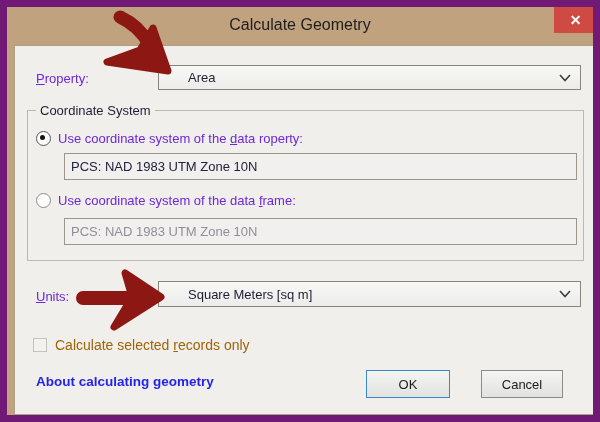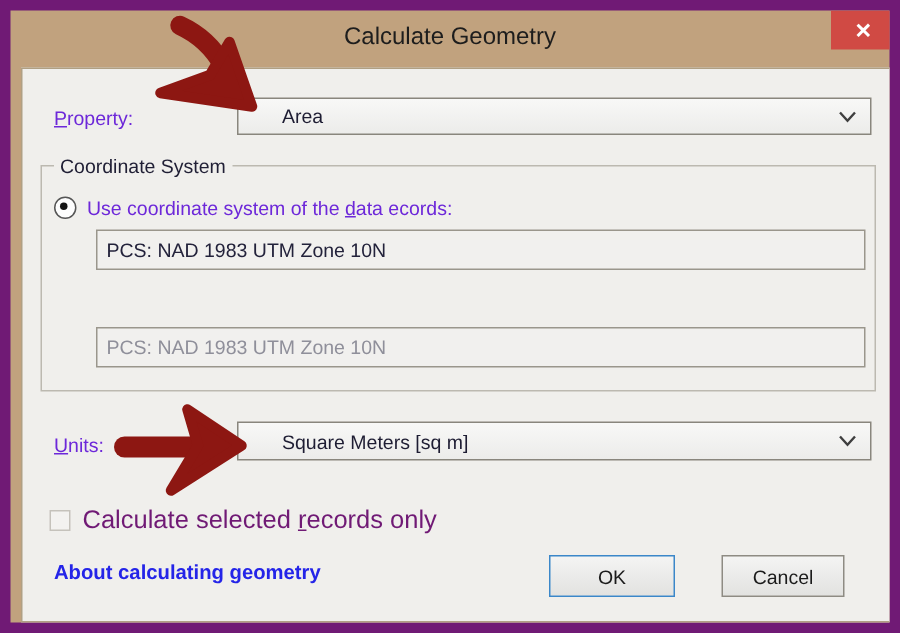--- a/index.html
+++ b/index.html
@@ -57,21 +57,21 @@
     padding:0 6px;font-size:13px;color:#23223b;white-space:nowrap;
   }
   #field-1{top:42px;}
   #field-2{top:107px;color:#8f8f9a;}
   #units-label{position:absolute;left:21px;top:243px;}
   #units-dd{left:143px;top:235px;width:423px;height:26px;}
   .check-row{position:absolute;left:18px;top:291px;display:flex;align-items:center;gap:8px;}
   .checkbox{
     width:14px;height:14px;box-sizing:border-box;border:1px solid #c5c2bb;background:#f3f2f0;flex:0 0 auto;
   }
-  .check-label{font-size:17px;color:#701a75;white-space:nowrap;text-align:center;}
+  .check-label{font-size:14px;color:#a16207;white-space:nowrap;text-align:center;}
   .link{
     position:absolute;left:21px;top:328px;font-size:13.5px;font-weight:bold;
     color:var(--link,#2424e8);cursor:pointer;white-space:nowrap;
   }
   .btn{
     position:absolute;top:324px;height:28px;box-sizing:border-box;font-size:13px;color:#1b1b1b;
     background:linear-gradient(#f4f4f3,#e2e2e0);display:flex;align-items:center;justify-content:center;
     cursor:pointer;
   }
   #ok-btn{left:351px;width:84px;border:1px solid var(--ok-border,#3b87c9);}
@@ -101,27 +101,31 @@
       <svg class="chev" width="12" height="8" viewBox="0 0 12 8">
         <polyline points="1,1 6,6.5 11,1" fill="none" stroke="#3f3f3f" stroke-width="1.6"></polyline>
       </svg>
     </div>
 
     <div class="groupbox">
       <span class="group-label">Coordinate System</span>
 
       <div class="radio-row" id="radio-row-1">
         <span class="radio selected"></span>
-        <span class="lbl"><span>Use coordinate system of the </span><span class="ak">d</span><span>ata ecords:</span></span>
+        <span class="lbl"><span>Use coordinate system of the </span><span class="ak">d</span><span>ata roperty:</span></span>
       </div>
 
       <div class="field" id="field-1">
         <span>PCS: NAD 1983 UTM Zone 10N</span>
       </div>
 
+      <div class="radio-row" id="radio-row-2">
+        <span class="radio unselected"></span>
+        <span class="lbl"><span>Use coordinate system of the data </span><span class="ak">f</span><span>rame:</span></span>
+      </div>
 
       <div class="field" id="field-2">
         <span>PCS: NAD 1983 UTM Zone 10N</span>
       </div>
     </div>
 
     <div class="lbl" id="units-label"><span class="ak">U</span><span>nits:</span></div>
 
     <div class="dropdown" id="units-dd">
       <span class="dd-value">Square Meters [sq m]</span>

